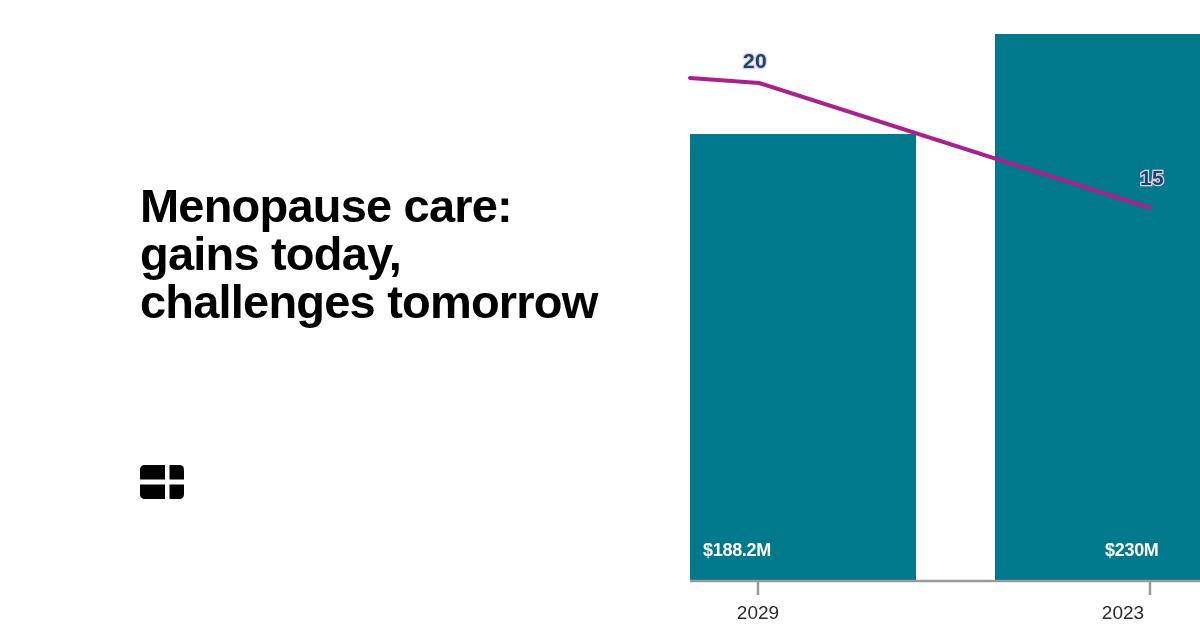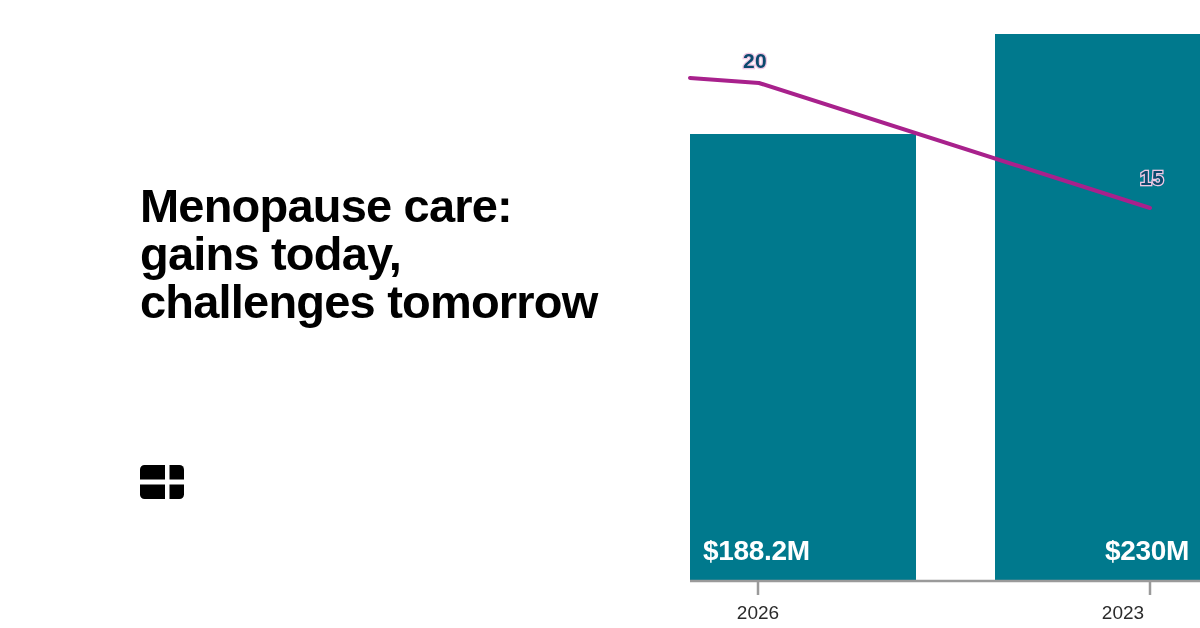--- a/index.html
+++ b/index.html
@@ -92,21 +92,21 @@
     position: absolute;
     left: 0;
     top: 0;
     width: 540px;
     height: 628px;
     display: block;
   }
   .bar-value-label {
     position: absolute;
     color: #ffffff;
-    font-size: 28px;
+    font-size: 18px;
     line-height: 27px;
     font-weight: 700;
     letter-spacing: -0.3px;
     white-space: nowrap;
     font-family: "Liberation Sans", sans-serif;
   }
   #bar-label-0 { left: 43px; top: 537px; }
   #bar-label-1 { left: 445px; top: 537px; }
 
   .line-point-label {
@@ -175,18 +175,18 @@
 
       <polyline points="30,78 99,83 490,208" fill="none" stroke="#a8218c" stroke-width="4" stroke-linecap="round" stroke-linejoin="round"></polyline>
     </svg>
 
     <div class="bar-value-label" id="bar-label-0">$188.2M</div>
     <div class="bar-value-label" id="bar-label-1">$230M</div>
 
     <div class="line-point-label" id="line-label-0">20</div>
     <div class="line-point-label" id="line-label-1">15</div>
 
-    <div class="axis-tick-label" id="tick-label-0">2026</div>
+    <div class="axis-tick-label" id="tick-label-0">2029</div>
     <div class="axis-tick-label" id="tick-label-1">2023</div>
 
   </div>
 
 </div>
 
 </body></html>

